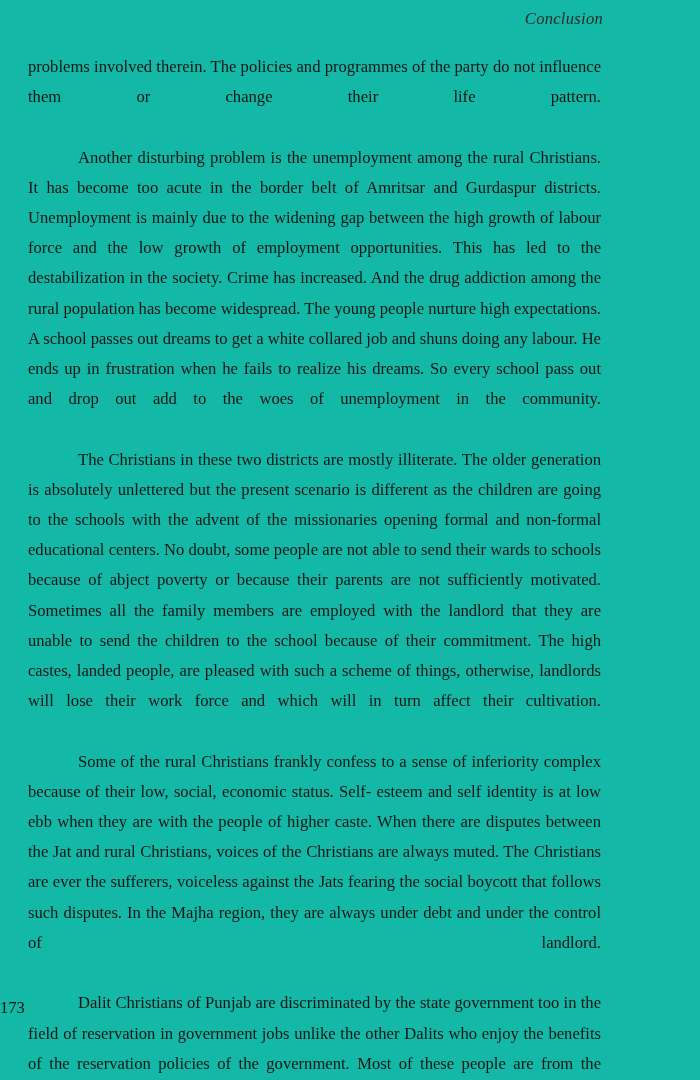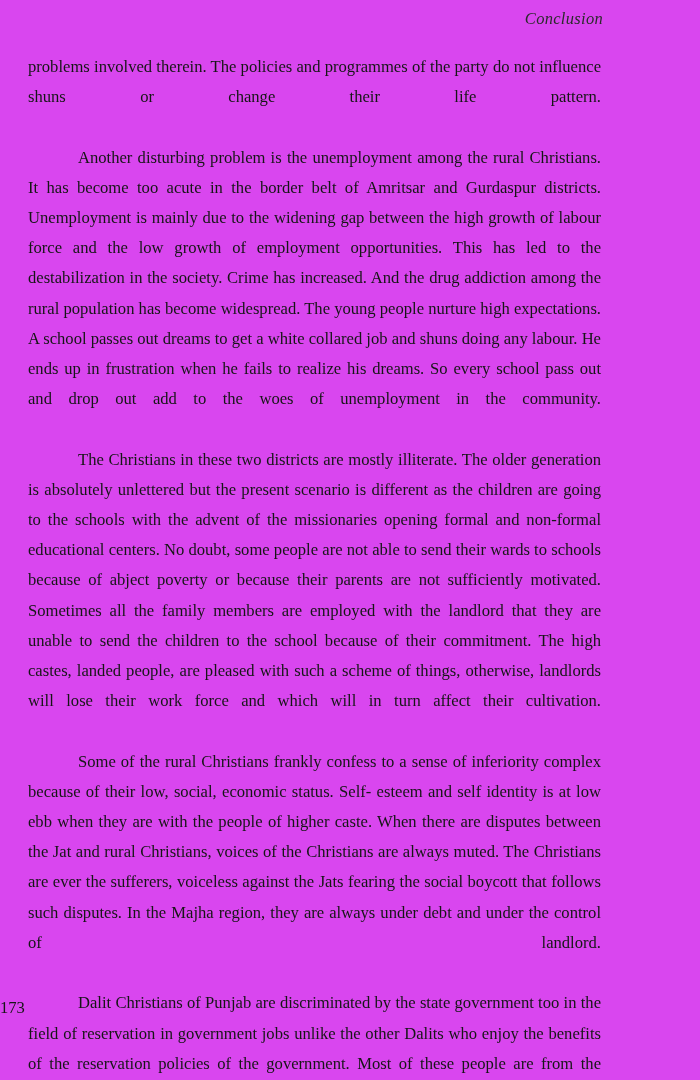--- a/index.html
+++ b/index.html
@@ -4,21 +4,21 @@
 <style>
   html, body {
     margin: 0;
     padding: 0;
     background: #ffffff;
   }
   .page {
     position: relative;
     width: 700px;
     height: 1080px;
-    background: #d946ef;
+    background: #14b8a6;
     overflow: hidden;
     font-family: "Liberation Serif", "DejaVu Serif", serif;
     color: #1a1a1a;
     box-sizing: border-box;
   }
   .running-header {
     position: absolute;
     top: 7px;
     left: 28px;
     right: 97px;
@@ -66,21 +66,21 @@
   }
 </style>
 </head>
 <body>
 
 <div class="page">
 
   <div class="running-header">Conclusion</div>
 
   <div class="body-col">
-    <p class="para">problems involved therein. The policies and programmes of the party do not influence shuns or change their life pattern.</p>
+    <p class="para">problems involved therein. The policies and programmes of the party do not influence them or change their life pattern.</p>
     <p class="para indent">Another disturbing problem is the unemployment among the rural Christians. It has become too acute in the border belt of Amritsar and Gurdaspur districts. Unemployment is mainly due to the widening gap between the high growth of labour force and the low growth of employment opportunities. This has led to the destabilization in the society. Crime has increased. And the drug addiction among the rural population has become widespread. The young people nurture high expectations. A school passes out dreams to get a white collared job and shuns doing any labour. He ends up in frustration when he fails to realize his dreams. So every school pass out and drop out add to the woes of unemployment in the community.</p>
     <p class="para indent">The Christians in these two districts are mostly illiterate. The older generation is absolutely unlettered but the present scenario is different as the children are going to the schools with the advent of the missionaries opening formal and non-formal educational centers. No doubt, some people are not able to send their wards to schools because of abject poverty or because their parents are not sufficiently motivated. Sometimes all the family members are employed with the landlord that they are unable to send the children to the school because of their commitment. The high castes, landed people, are pleased with such a scheme of things, otherwise, landlords will lose their work force and which will in turn affect their cultivation.</p>
     <p class="para indent">Some of the rural Christians frankly confess to a sense of inferiority complex because of their low, social, economic status. Self- esteem and self identity is at low ebb when they are with the people of higher caste. When there are disputes between the Jat and rural Christians, voices of the Christians are always muted. The Christians are ever the sufferers, voiceless against the Jats fearing the social boycott that follows such disputes. In the Majha region, they are always under debt and under the control of landlord.</p>
     <p class="para indent">Dalit Christians of Punjab are discriminated by the state government too in the field of reservation in government jobs unlike the other Dalits who enjoy the benefits of the reservation policies of the government. Most of these people are from the downtrodden caste and had embraced Christianity under the influence of the Christian animators and facilitators. In the Majha region, the Dalit Christians are getting education but do not enjoy any facilities from the government.</p>
   </div>
 
   <div class="page-number">173</div>
 
 </div>
 

